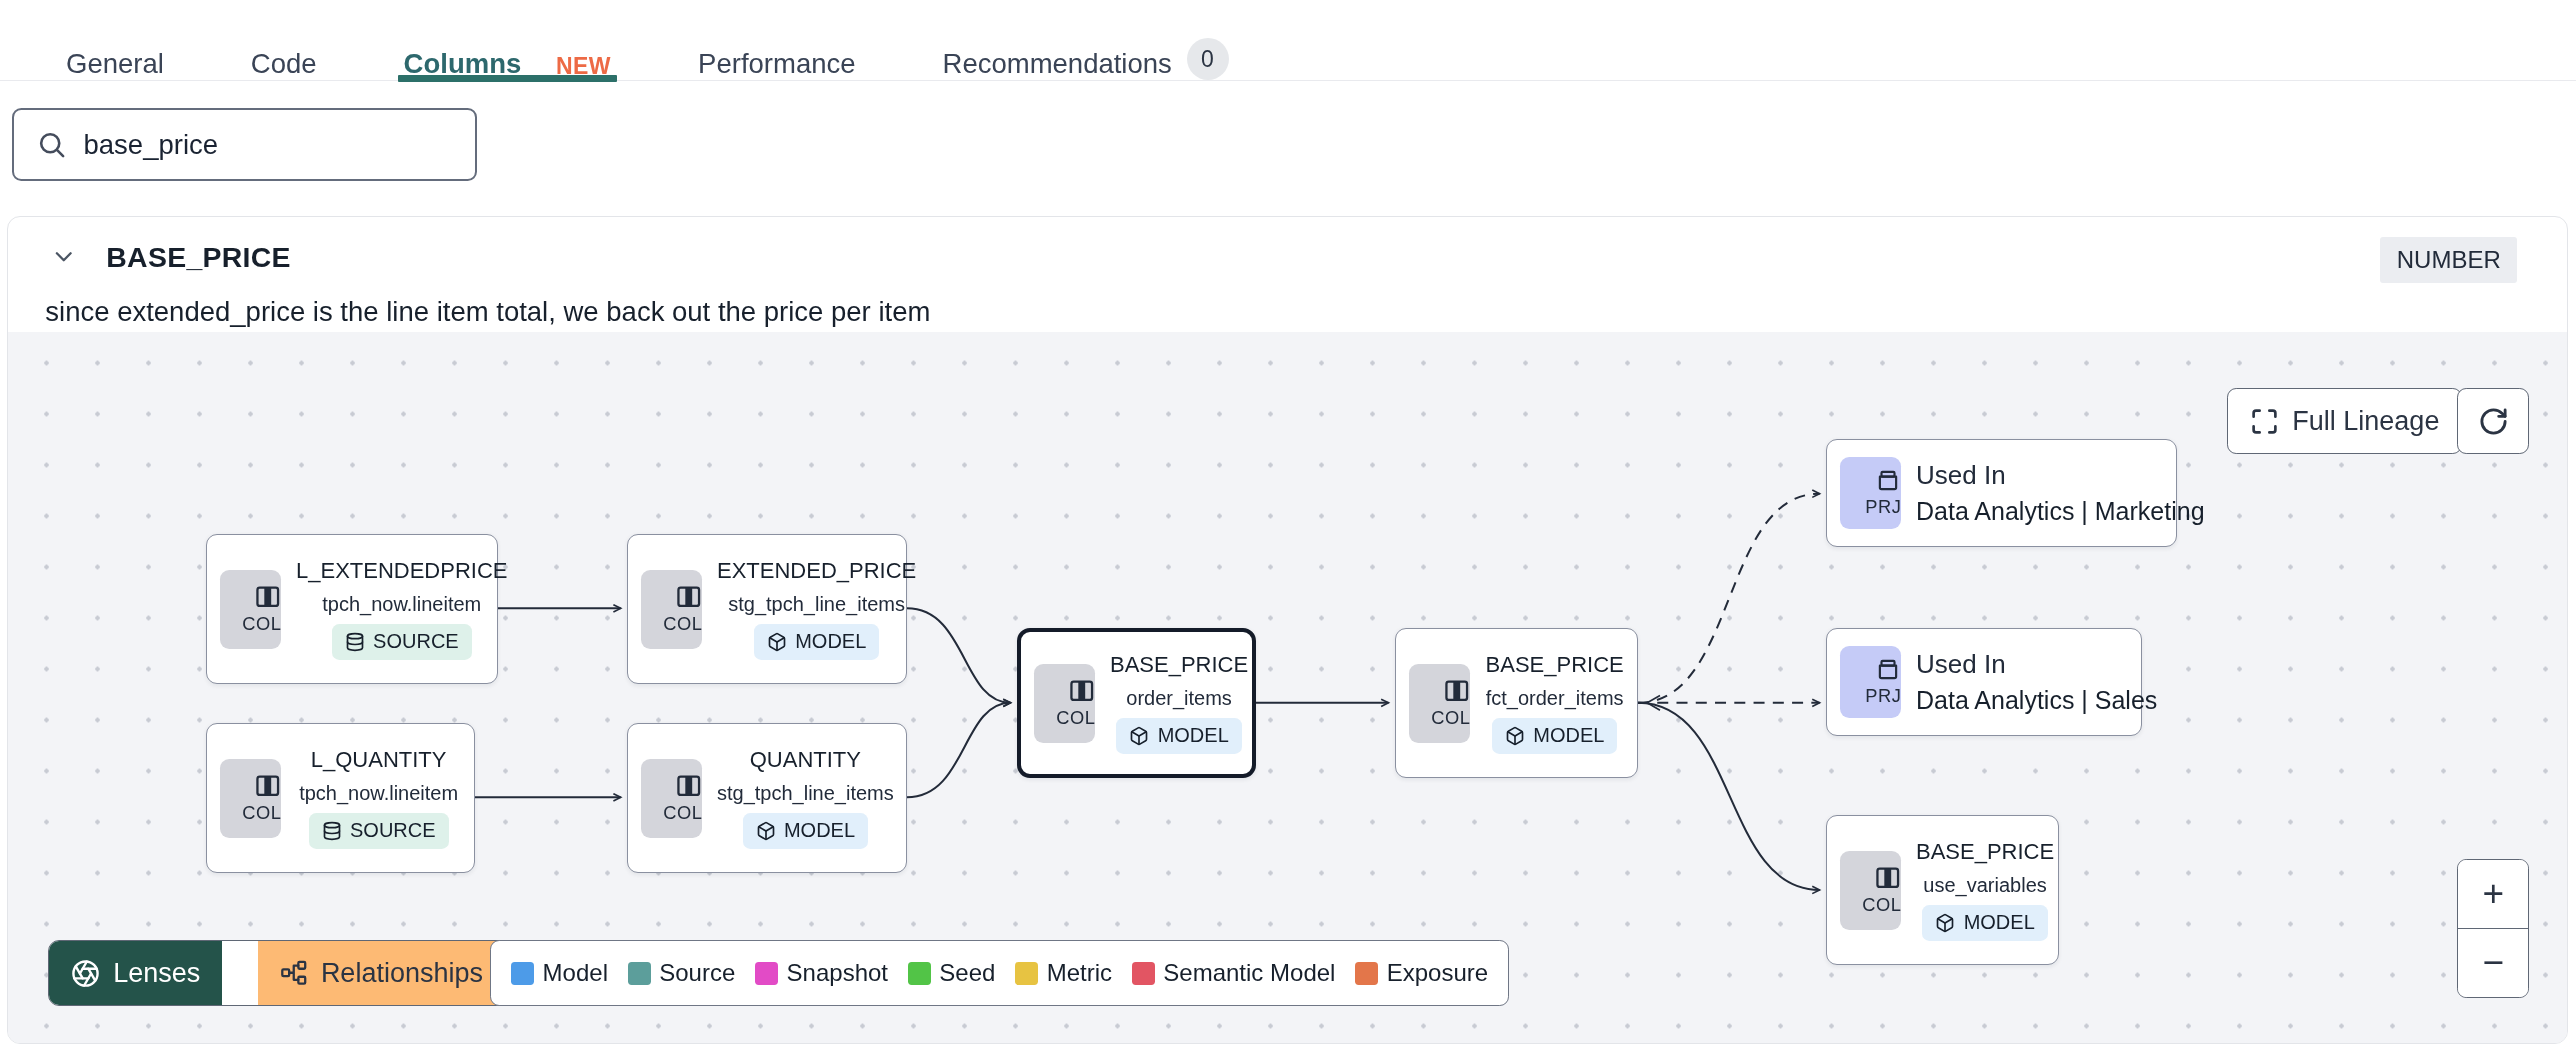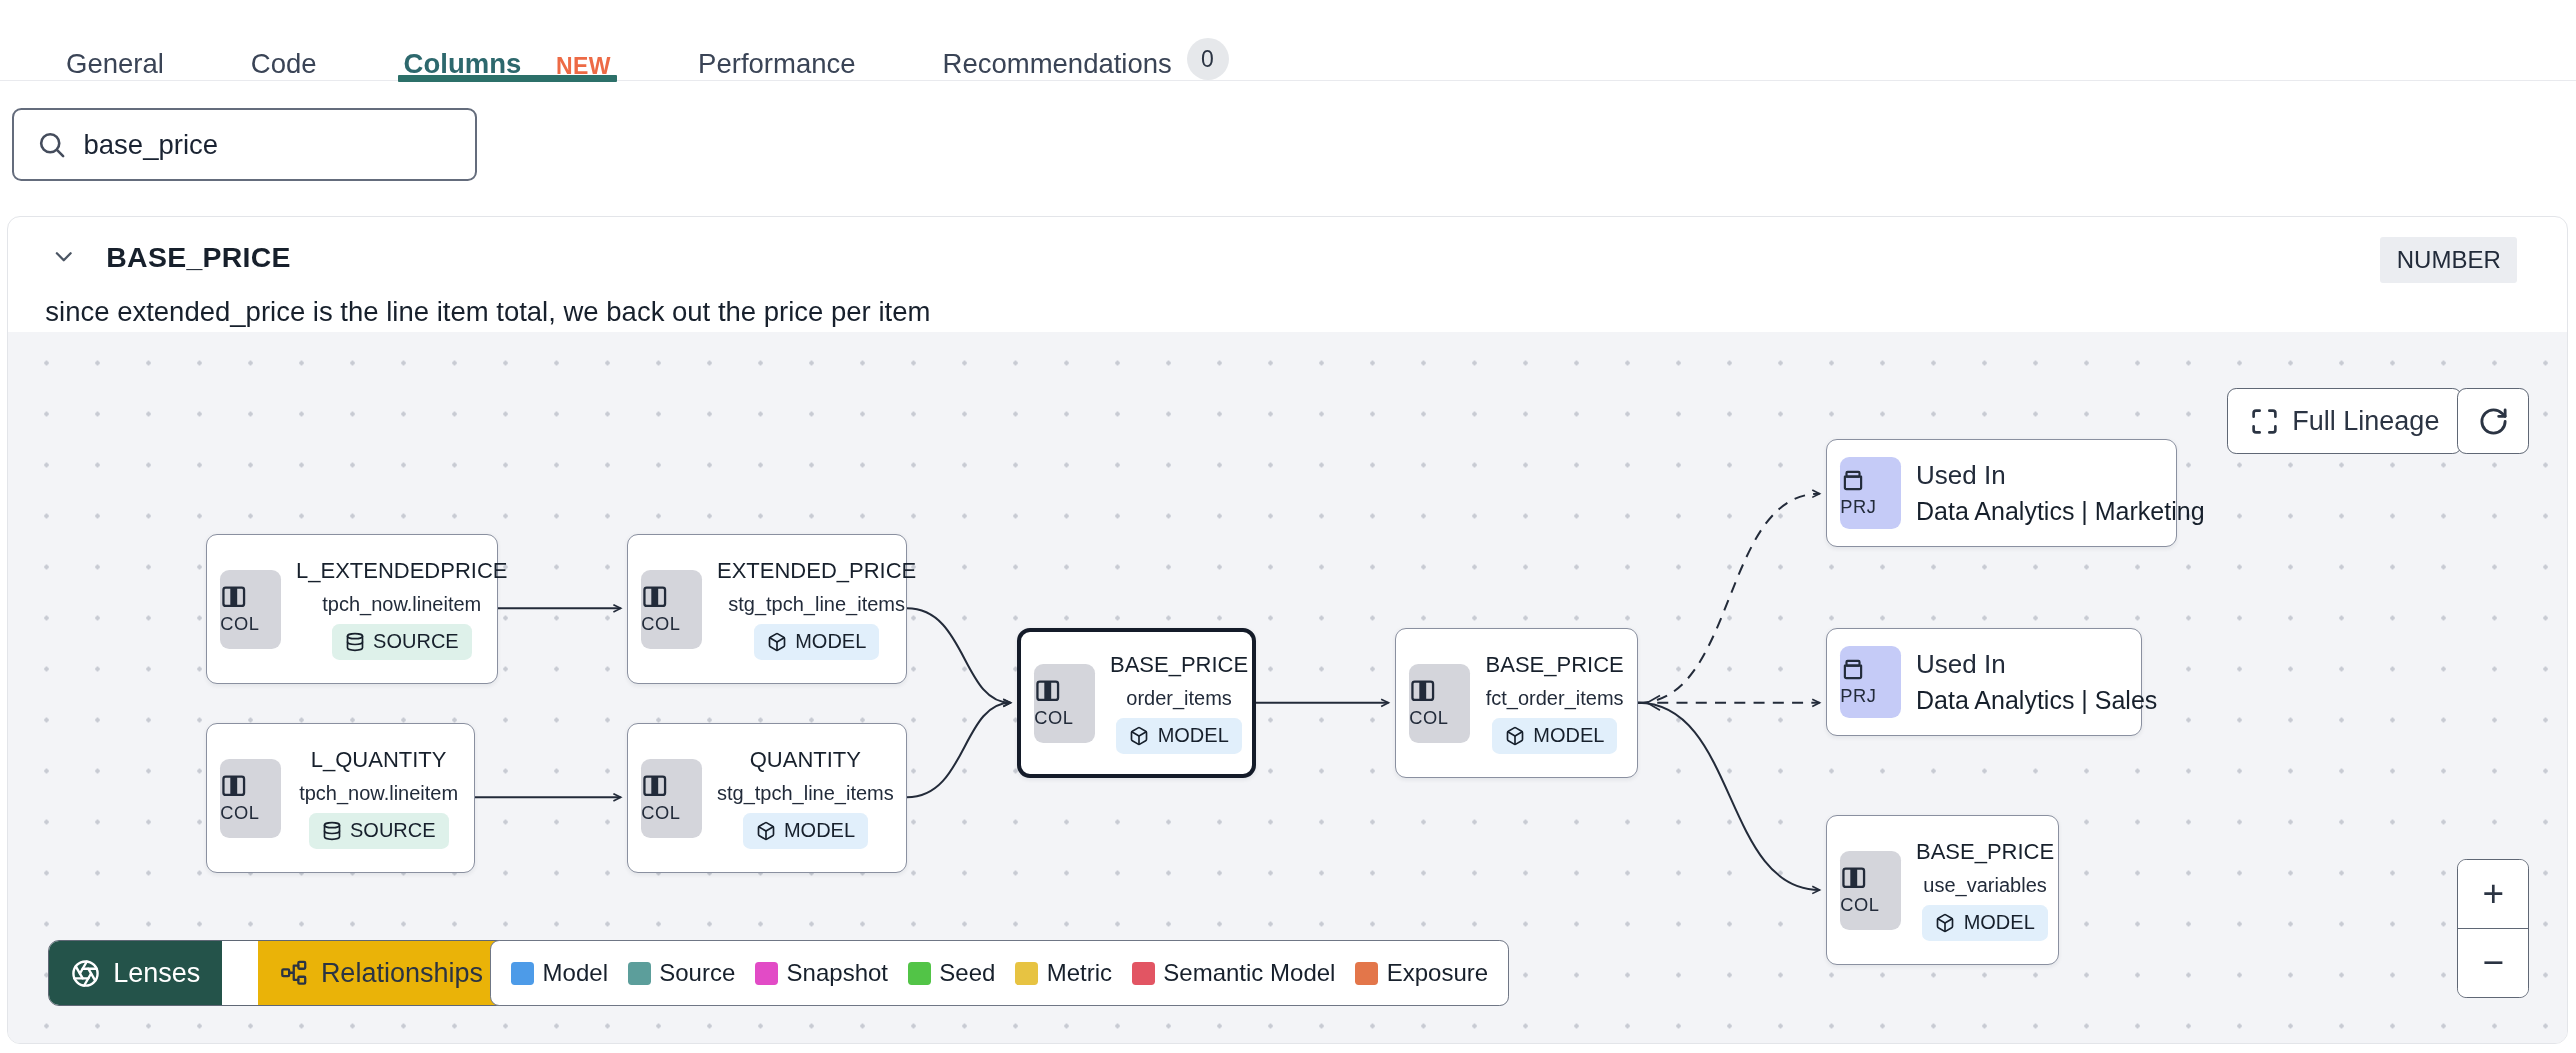--- a/index.html
+++ b/index.html
@@ -43,21 +43,21 @@
             background-image: radial-gradient(#c8cbd3 2px, transparent 2.4px);
             background-size: 51px 51px; background-position: 13px 5.5px; }
   .edges { position: absolute; left: 0; top: 0; pointer-events: none; }
 
   
   .node { position: absolute; background: #fff; border: 1.8px solid #8a90a0; border-radius: 11px;
           display: flex; align-items: center; gap: 14.7px; padding: 0 13px;
           box-shadow: 0 1.8px 4.6px rgba(20,28,45,0.07); cursor: pointer; }
   .node.selected { border: 4.6px solid #141b29; border-radius: 13px; }
   .kindbadge { flex: 0 0 auto; width: 61px; height: 79px; border-radius: 9.2px;
-               display: flex; flex-direction: column; align-items: flex-start; justify-content: center; gap: 2.8px;
+               display: flex; flex-direction: column; align-items: flex-end; justify-content: center; gap: 2.8px;
                color: #222b3a; }
   .kindbadge .klabel { font-size: 18.3px; letter-spacing: 0.5px; }
   .nbody { flex: 1 1 auto; display: flex; flex-direction: column; align-items: center; gap: 8.3px; white-space: nowrap; }
   .ntitle { font-size: 22px; color: #17202c; font-weight: 500; }
   .nsub { font-size: 20px; color: #222b3a; }
   .npill { display: flex; align-items: center; gap: 8.3px; border-radius: 7.3px; padding: 6.4px 13px;
            font-size: 20px; color: #17202c; }
   .nbody.leftalign { align-items: flex-start; gap: 5.5px; }
   .pretitle { font-size: 26px; color: #222b3a; }
   .ptitle { font-size: 25px; color: #17202c; font-weight: 500; }
@@ -72,21 +72,21 @@
              border: 1.8px solid #5f6775; border-radius: 9.2px; background: #fff; overflow: hidden;
              display: flex; flex-direction: column; }
   .zoomctl .zbtn { flex: 1; display: grid; place-items: center; font-size: 37px; color: #2b3443; cursor: pointer; background: #fff; }
   .zoomctl .zdiv { height: 1.8px; background: #5f6775; flex: 0 0 auto; }
 
   
   .lens-group { position: absolute; left: 40px; top: 608px; height: 66px; display: flex;
                 border: 1.8px solid #5f6775; border-radius: 11px; overflow: hidden; background: #fff; gap: 36px; }
   .lens-seg { display: flex; align-items: center; gap: 13px; padding: 0 22px; font-size: 27px; cursor: pointer; }
   .lens-seg.dark { color: #fff; }
-  .lens-seg.light { color: #2b3443; background: #eab308; }
+  .lens-seg.light { color: #2b3443; background: #fdba74; }
   .legend { position: absolute; left: 482px; top: 608px; height: 66px; display: flex; align-items: center;
             gap: 20px; padding: 0 20px; background: #fff; border: 1.8px solid #6f7685; border-radius: 9.2px; }
   .legend-item { display: flex; align-items: center; gap: 8.3px; font-size: 24px; color: #17202c; white-space: nowrap; }
   .swatch { width: 23px; height: 23px; border-radius: 3.7px; flex: 0 0 auto; }
 
   svg.ic { stroke: currentColor; fill: none; stroke-width: 2; stroke-linecap: round; stroke-linejoin: round; }
 </style>
 </head>
 <body>
 

